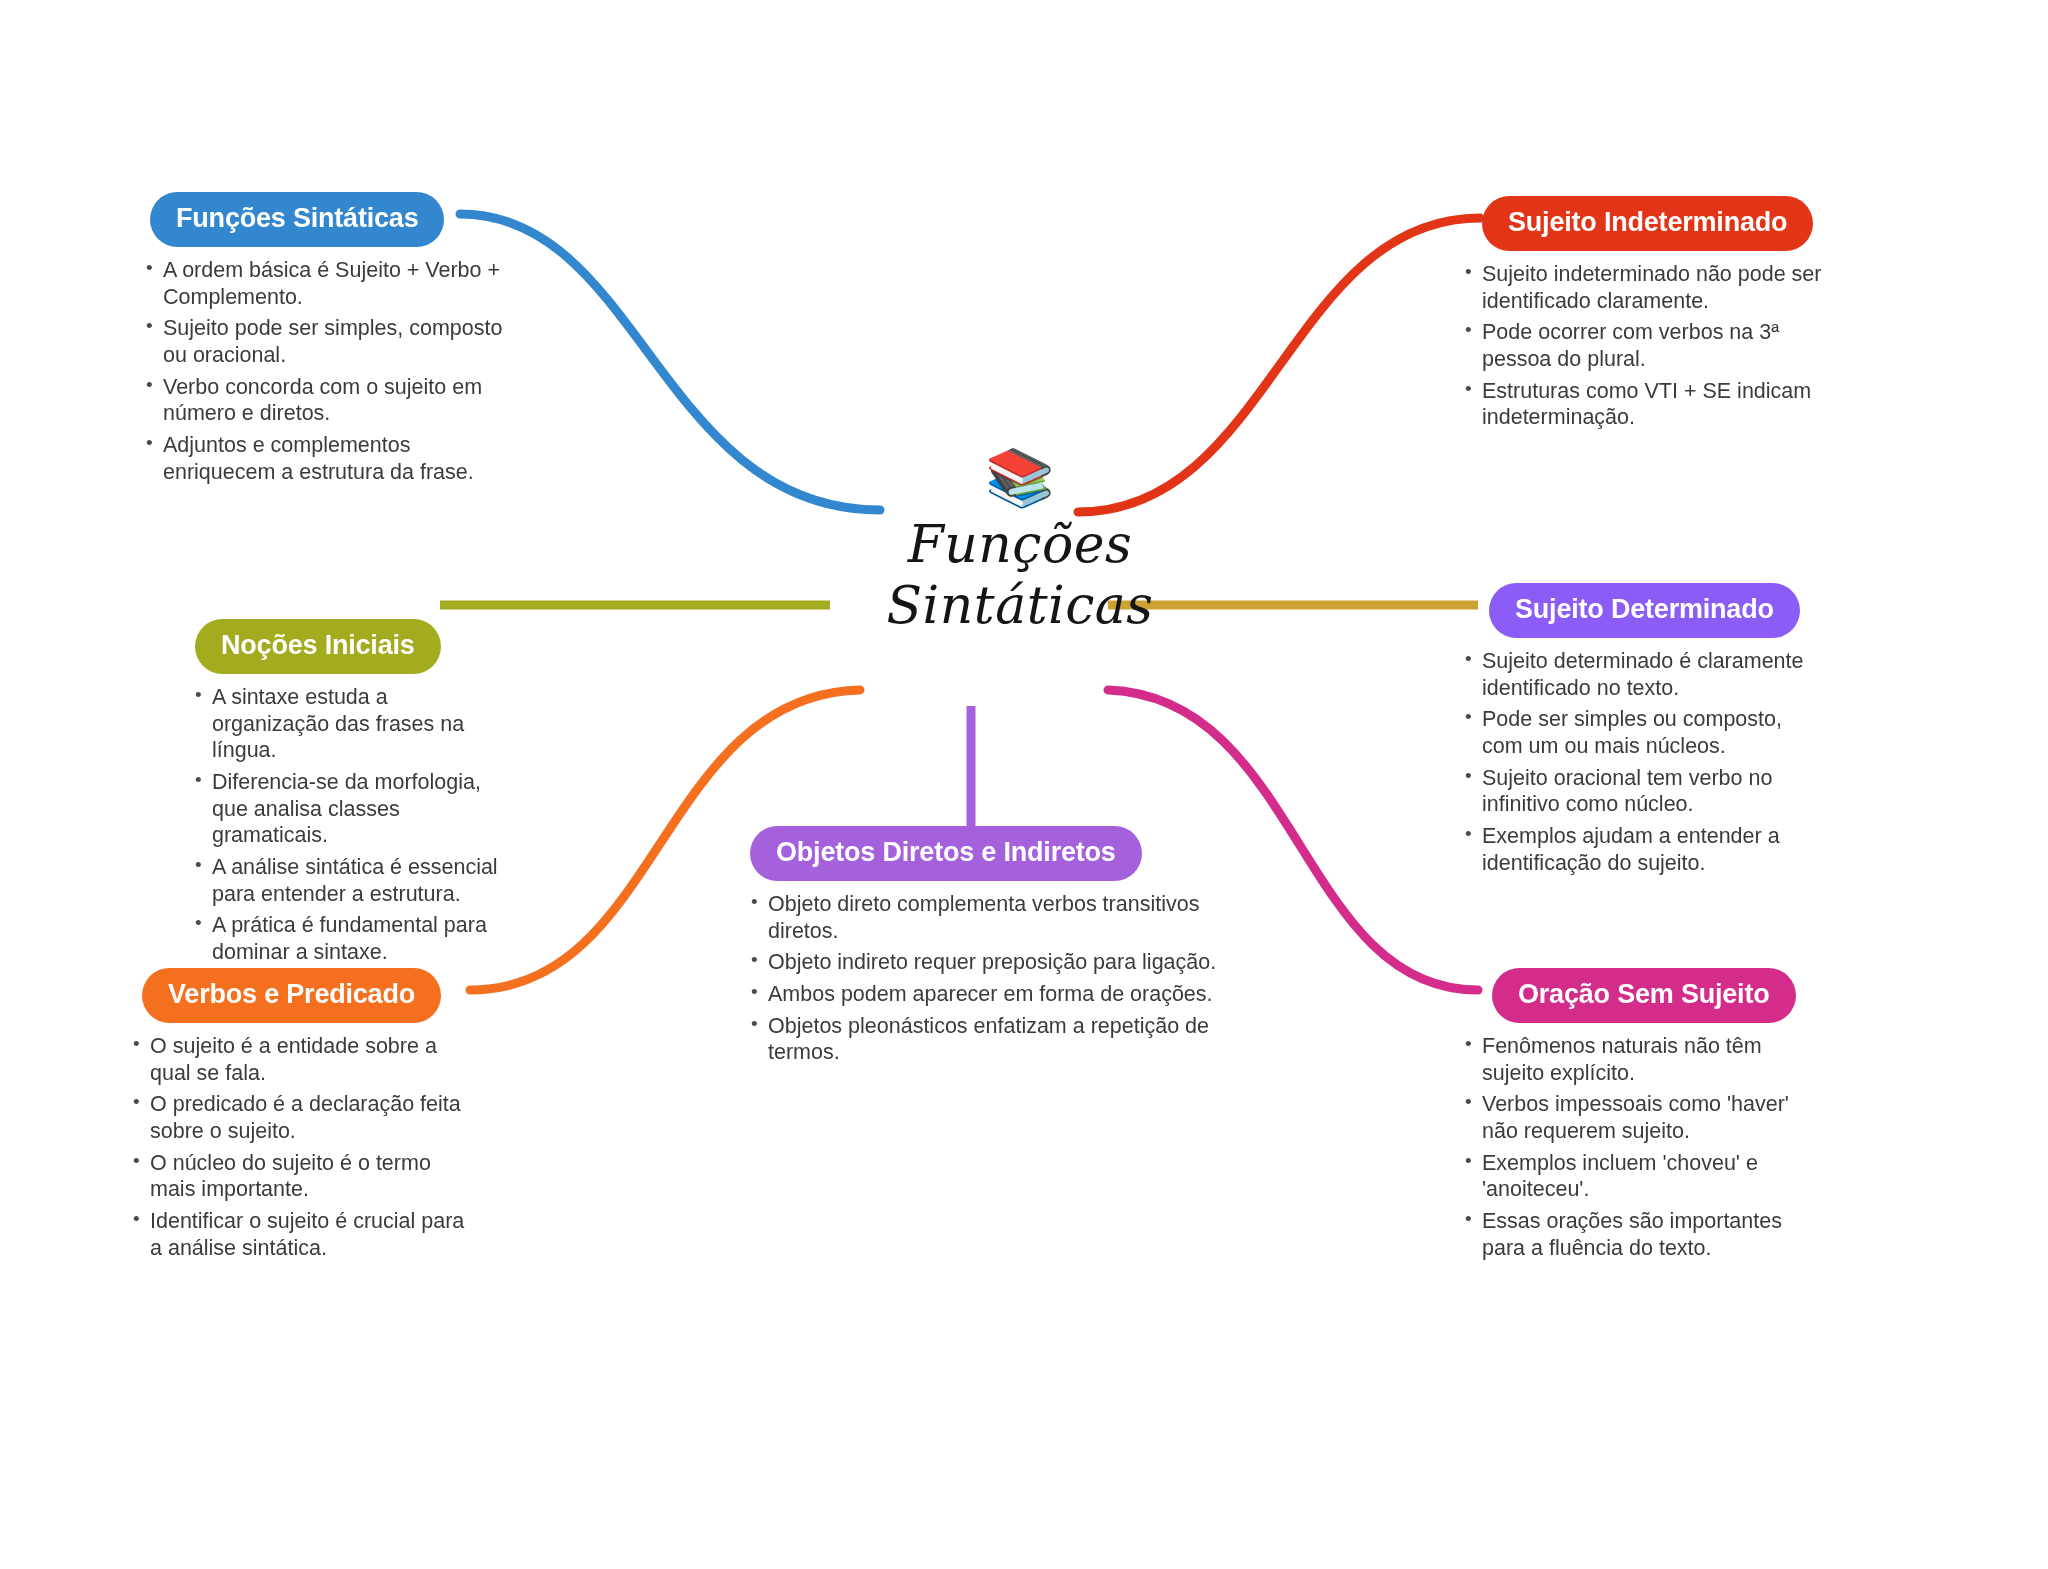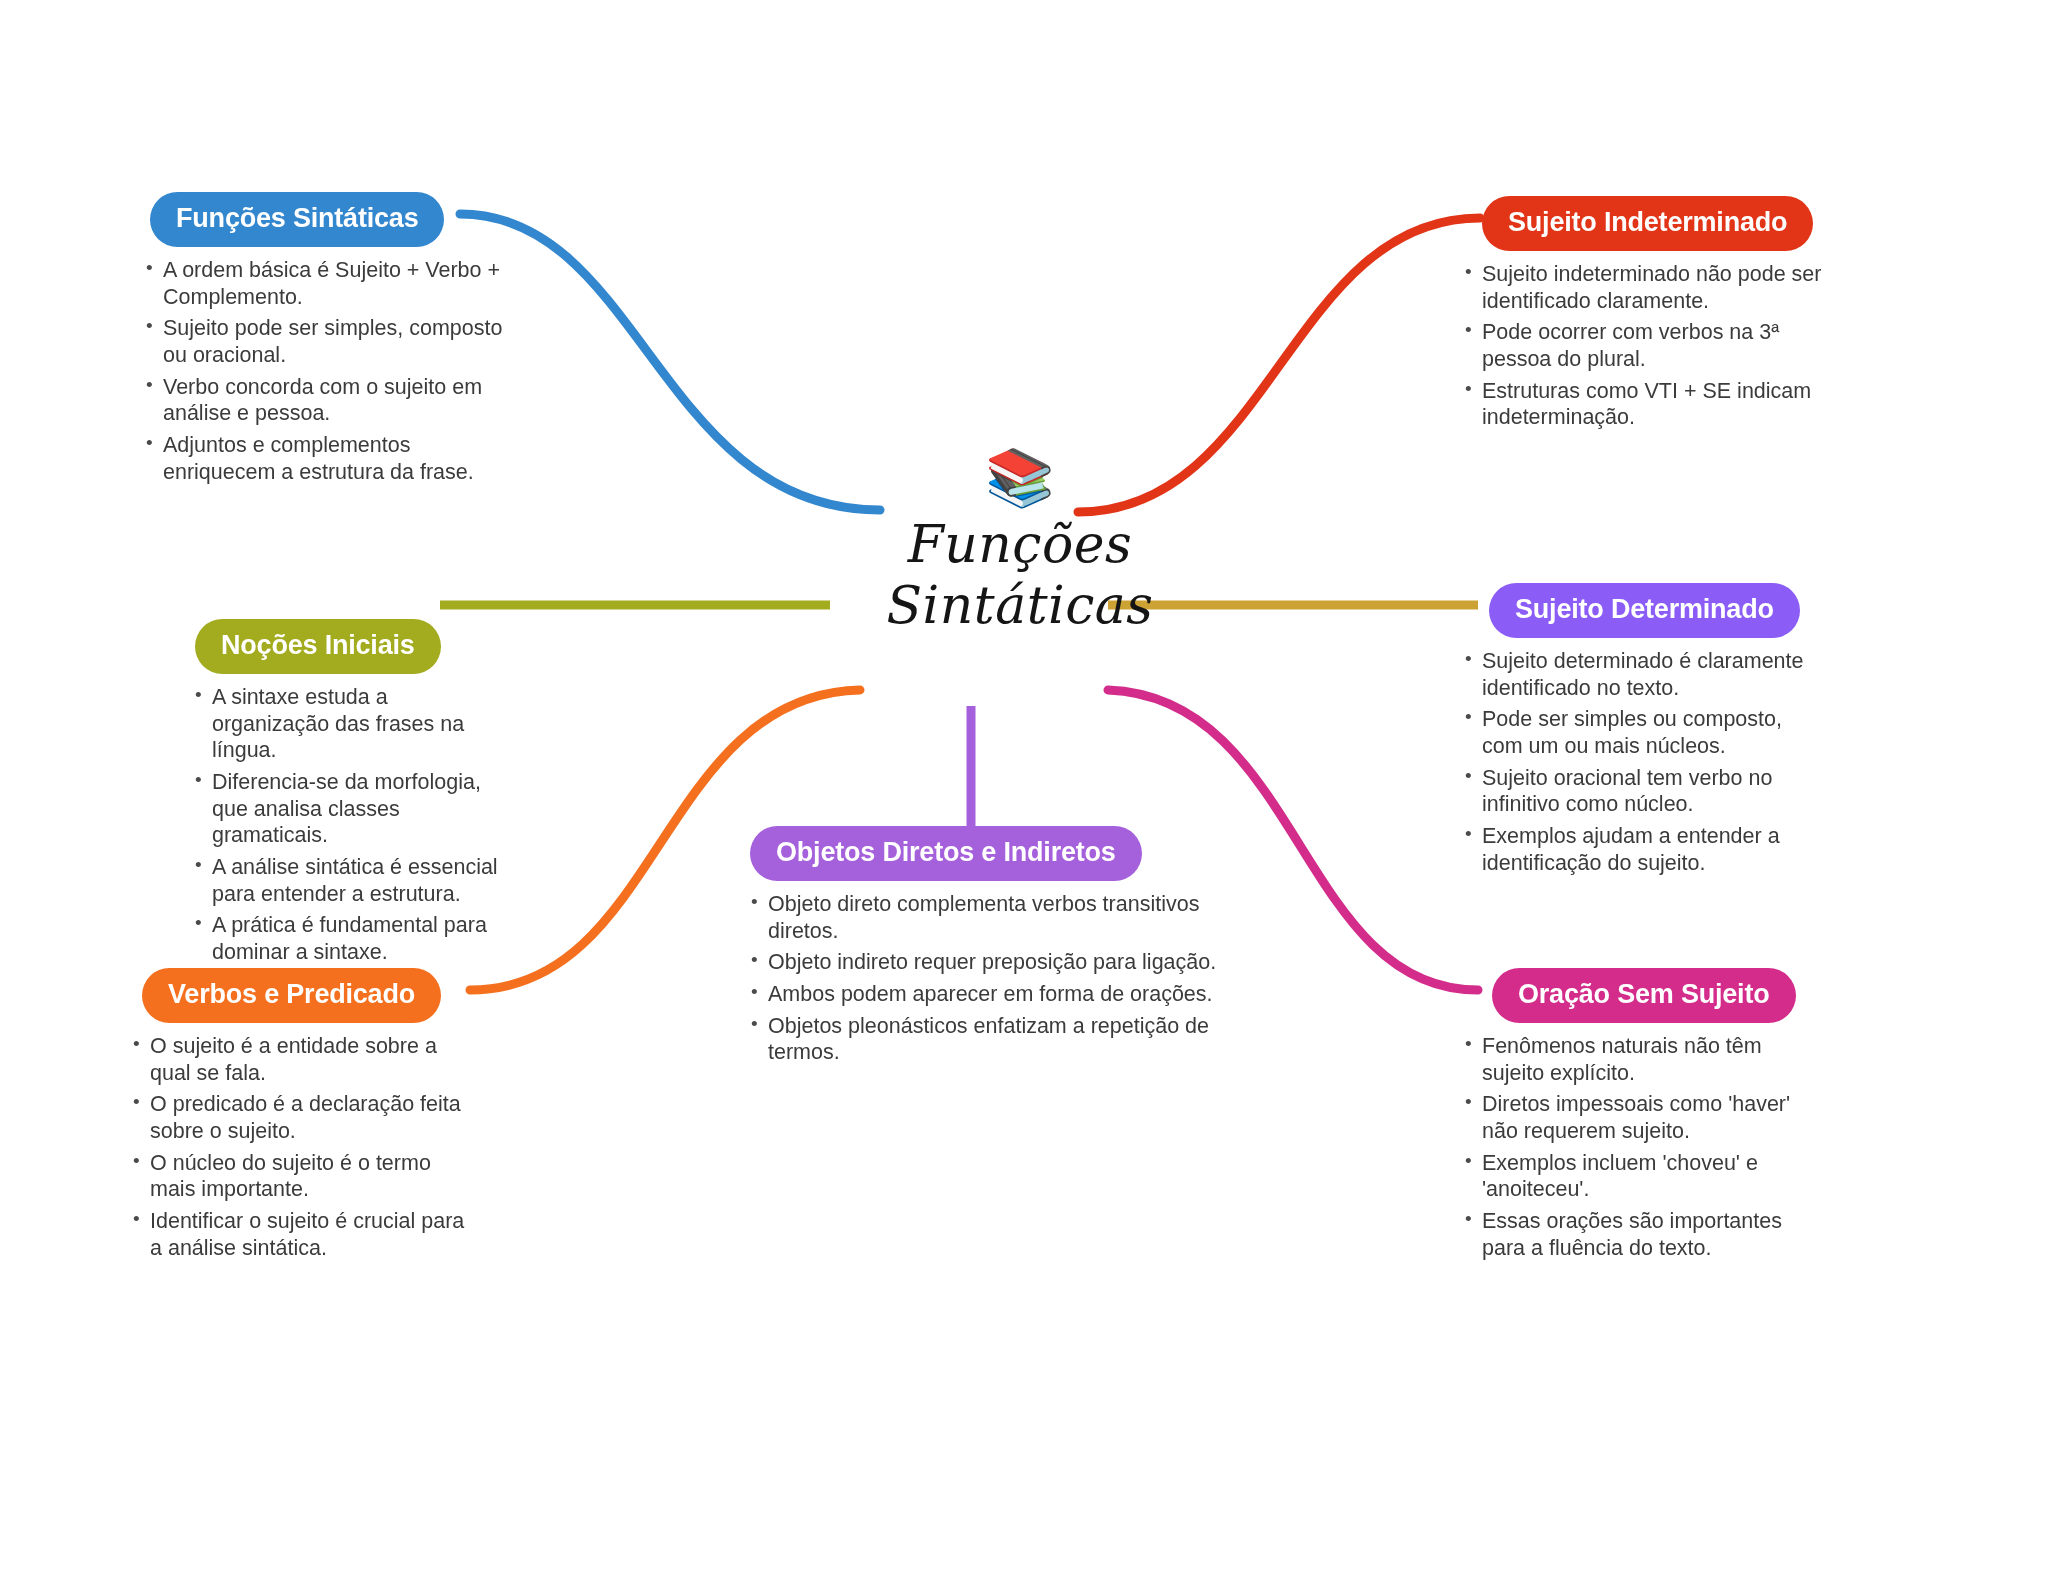--- a/index.html
+++ b/index.html
@@ -151,21 +151,21 @@
     <span id="books-icon">📚</span>
     <div id="center-title">Funções
 Sintáticas</div>
   </div>
 
   <div class="branch b-funcoes">
     <div class="pill" style="background:#3387CE;">Funções Sintáticas</div>
     <ul class="bullets">
       <li>A ordem básica é Sujeito + Verbo + Complemento.</li>
       <li>Sujeito pode ser simples, composto ou oracional.</li>
-      <li>Verbo concorda com o sujeito em análise e pessoa.</li>
+      <li>Verbo concorda com o sujeito em número e diretos.</li>
       <li>Adjuntos e complementos enriquecem a estrutura da frase.</li>
     </ul>
   </div>
 
   <div class="branch b-nocoes">
     <div class="pill" style="background:#A3AC1E;">Noções Iniciais</div>
     <ul class="bullets">
       <li>A sintaxe estuda a organização das frases na língua.</li>
       <li>Diferencia-se da morfologia, que analisa classes gramaticais.</li>
       <li>A análise sintática é essencial para entender a estrutura.</li>
@@ -199,21 +199,21 @@
       <li>Pode ser simples ou composto, com um ou mais núcleos.</li>
       <li>Sujeito oracional tem verbo no infinitivo como núcleo.</li>
       <li>Exemplos ajudam a entender a identificação do sujeito.</li>
     </ul>
   </div>
 
   <div class="branch b-semsuj">
     <div class="pill" style="background:#D32C8A;">Oração Sem Sujeito</div>
     <ul class="bullets">
       <li>Fenômenos naturais não têm sujeito explícito.</li>
-      <li>Diretos impessoais como 'haver' não requerem sujeito.</li>
+      <li>Verbos impessoais como 'haver' não requerem sujeito.</li>
       <li>Exemplos incluem 'choveu' e 'anoiteceu'.</li>
       <li>Essas orações são importantes para a fluência do texto.</li>
     </ul>
   </div>
 
   <div class="branch b-objetos">
     <div class="pill" style="background:#A560DC;">Objetos Diretos e Indiretos</div>
     <ul class="bullets">
       <li>Objeto direto complementa verbos transitivos diretos.</li>
       <li>Objeto indireto requer preposição para ligação.</li>

